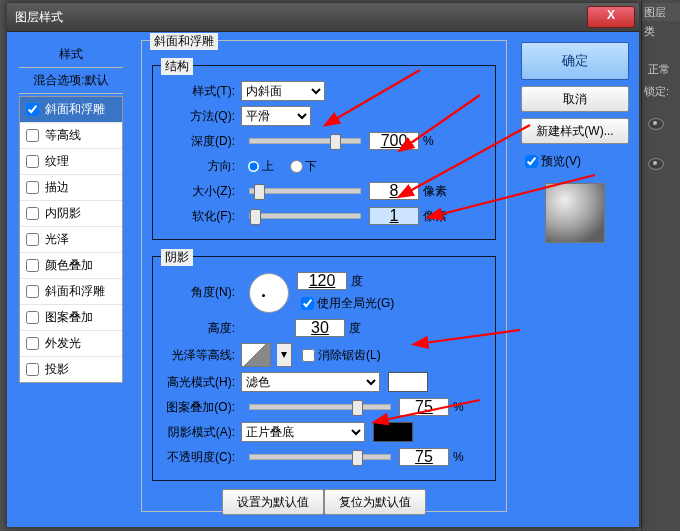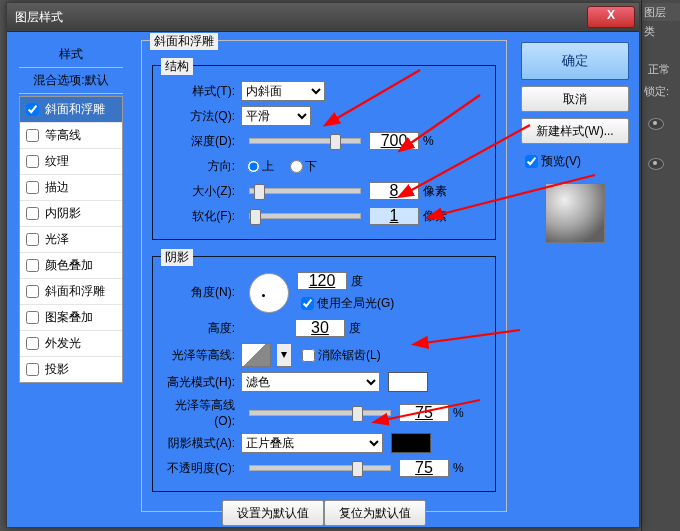--- a/index.html
+++ b/index.html
@@ -221,30 +221,30 @@
             <input type="checkbox" style="margin-left: 10px;">
             <span>消除锯齿(L)</span>
           </div>
 
           <div class="row">
             <span class="lbl">高光模式(H):</span>
             <select class="combo" style="width:139px"><option>滤色</option></select>
             <span class="colorbox" style="background:#ffffff"></span>
           </div>
           <div class="row">
-            <span class="lbl">光泽等高线(O):</span>
+            <span class="lbl">图案叠加(O):</span>
             <div class="slider" style="flex-basis:140px">
                   <div class="thumb" style="left:102px"></div>
                 </div>
             <input class="numbox" value="75" style="">
             <span class="unit">%</span>
           </div>
           <div class="row">
             <span class="lbl">阴影模式(A):</span>
-            <select class="combo" style="width:142px"><option>正片叠底</option></select>
+            <select class="combo" style="width:124px"><option>正片叠底</option></select>
             <span class="colorbox" style="background:#000000"></span>
           </div>
           <div class="row">
             <span class="lbl">不透明度(C):</span>
             <div class="slider" style="flex-basis:140px">
                   <div class="thumb" style="left:102px"></div>
                 </div>
             <input class="numbox" value="75" style="">
             <span class="unit">%</span>
           </div>

